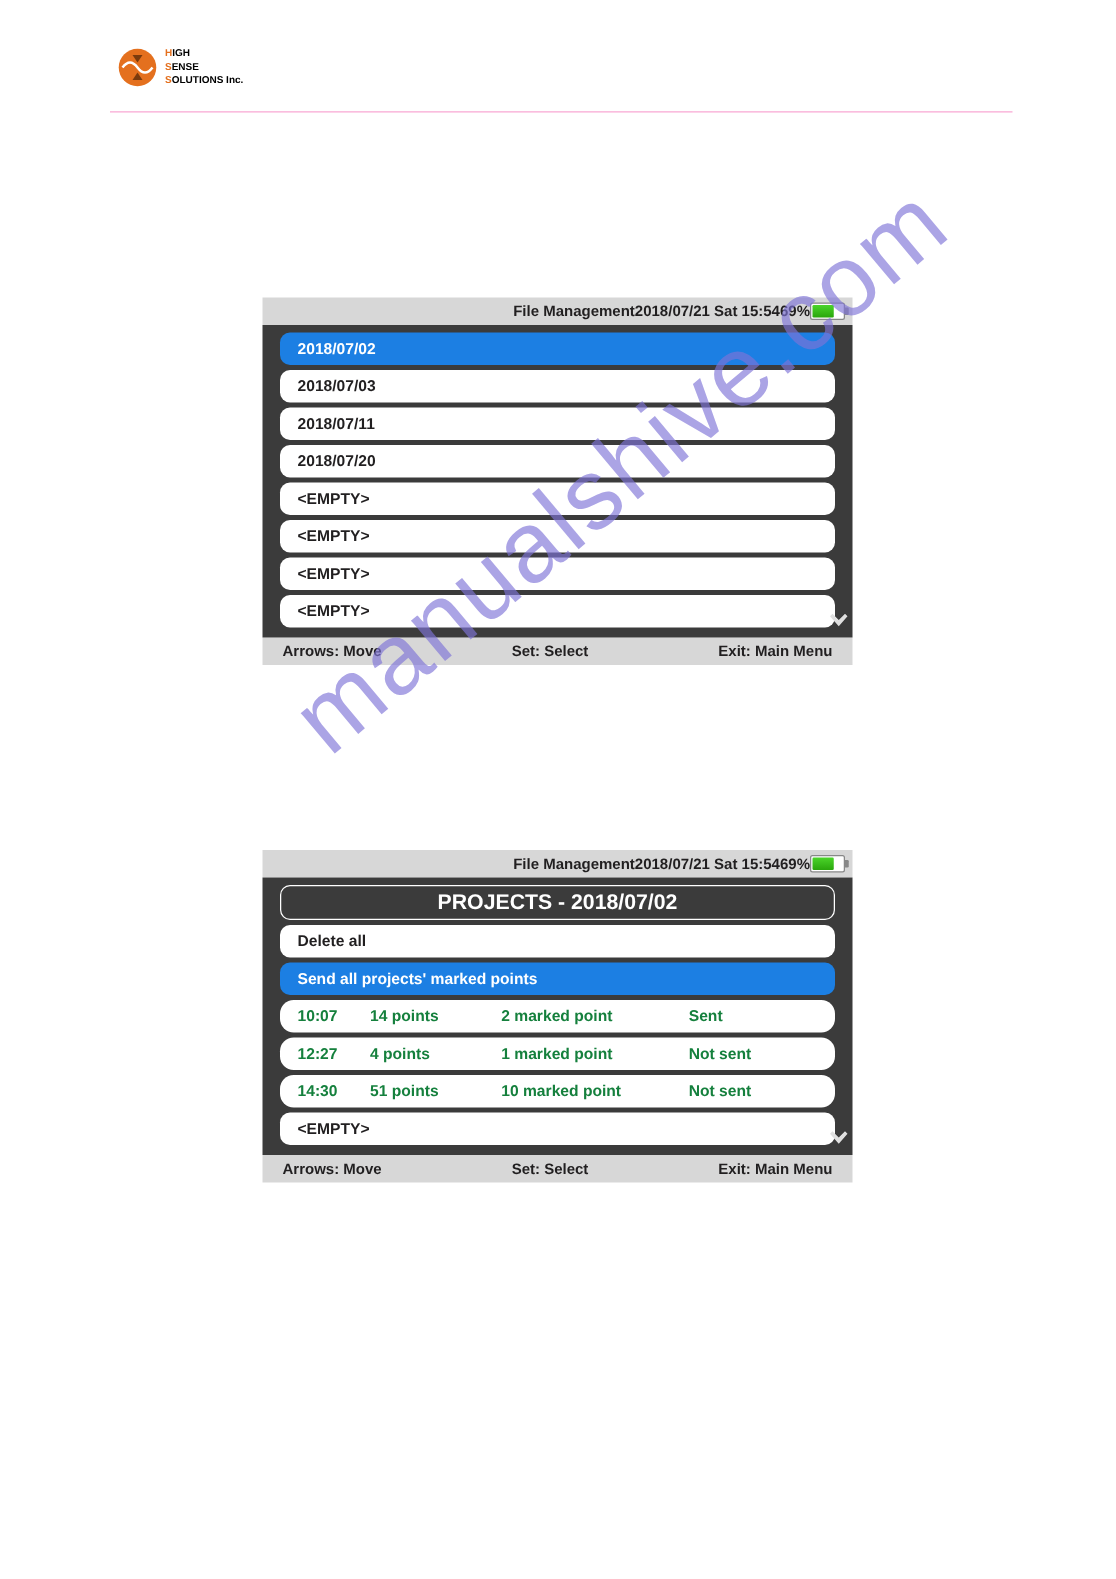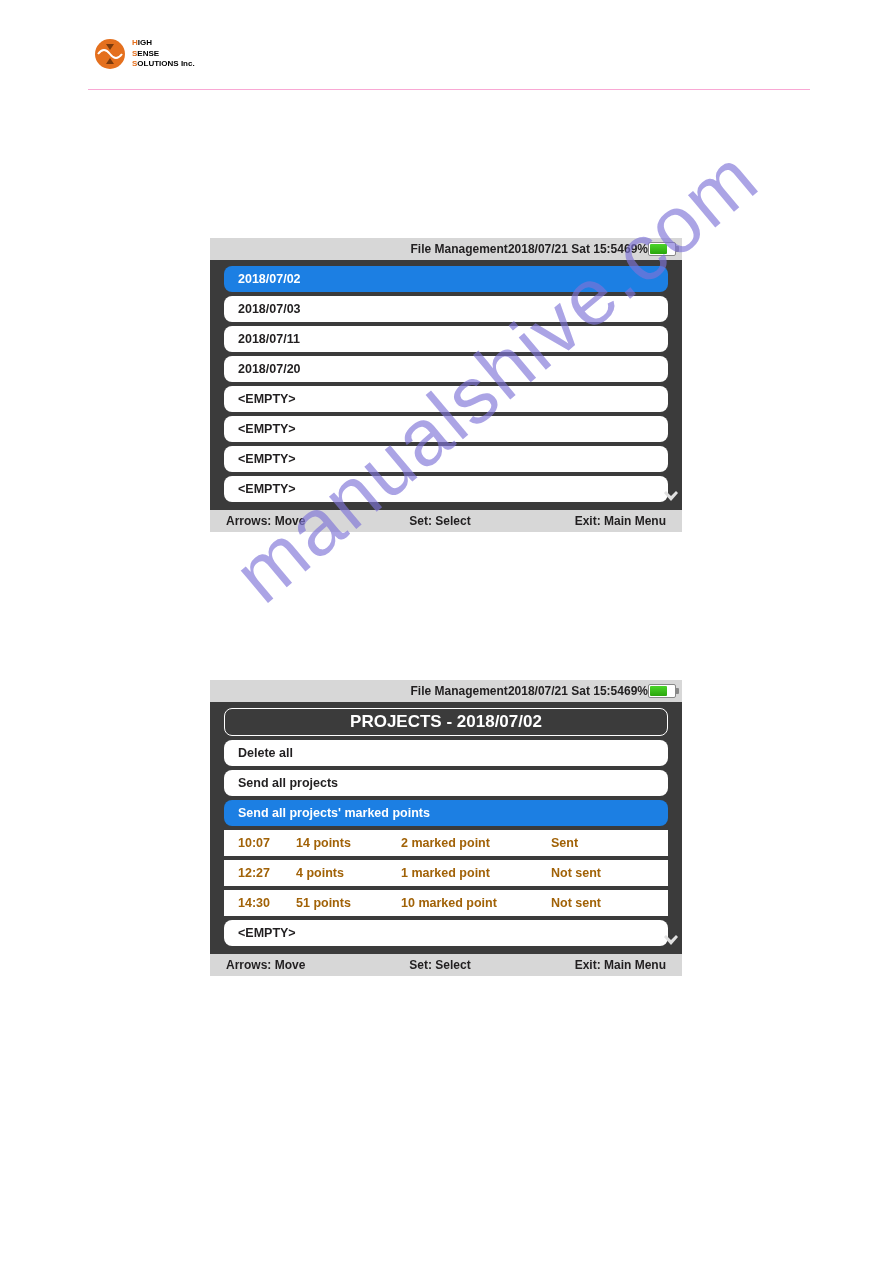--- a/index.html
+++ b/index.html
@@ -142,27 +142,27 @@
     justify-content: center;
     font-size: 17px;
     font-weight: bold;
     color: #ffffff;
     margin-bottom: 4px;
   }
   .proj-row {
     display: grid;
     grid-template-columns: 58px 105px 150px 1fr;
     background: #ffffff;
-    border-radius: 0;
+    border-radius: 11px;
     height: 26px;
     align-items: center;
     padding: 0 14px;
     font-size: 12.5px;
     font-weight: bold;
-    color: #a16207;
+    color: #15803d;
     margin-bottom: 4px;
   }
   .scroll-arrow {
     position: absolute;
     right: 2px;
     bottom: 4px;
     width: 18px;
     height: 18px;
     color: #e0e0e0;
   }
@@ -241,21 +241,20 @@
       <span>File Management</span>
       <div class="status-right">
         <span>2018/07/21 Sat 15:54</span>
         <span>69%</span>
         <span class="battery"></span>
       </div>
     </div>
     <div class="screen-body">
       <div class="title-row">PROJECTS - 2018/07/02</div>
       <div class="list-row">Delete all</div>
-      <div class="list-row">Send all projects</div>
       <div class="list-row selected">Send all projects' marked points</div>
 
       <div class="proj-row">
         <span>10:07</span>
         <span>14 points</span>
         <span>2 marked point</span>
         <span>Sent</span>
       </div>
       <div class="proj-row">
         <span>12:27</span>

